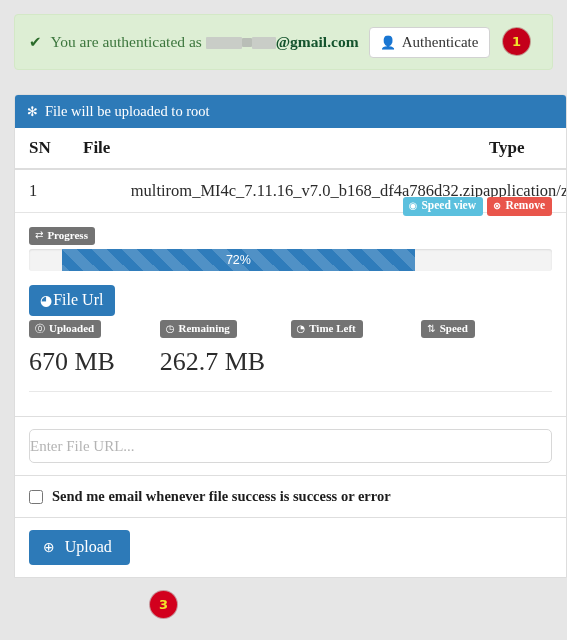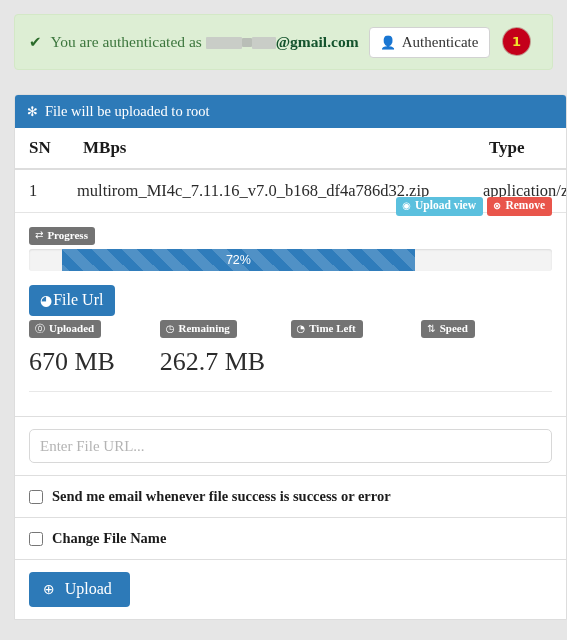--- a/index.html
+++ b/index.html
@@ -144,21 +144,21 @@
   }
   #file-table td {
     font-size: 16.5px;
     color: #2b2b2b;
     padding: 11px 0 11px 0;
     border-bottom: 1px solid #e4e4e4;
     white-space: nowrap;
     overflow: visible;
   }
   .col-sn  { width: 48px; padding-left: 14px !important; }
-  .col-name{ width: 400px; }
+  .col-name{ width: 400px; text-align: right; }
   .col-type{ width: 200px; }
 
   
   #progress-section {
     position: relative;
     padding: 0 14px 8px 14px;
   }
   #row-actions {
     position: absolute;
     right: 14px;
@@ -283,21 +283,21 @@
   .panel-row {
     border-top: 1px solid #dedede;
     padding: 12px 14px;
   }
   #file-url-input {
     width: 100%;
     box-sizing: border-box;
     height: 34px;
     border: 1px solid #d8d8d8;
     border-radius: 5px;
-    padding: 0 10px;
+    padding: 0 0;
     font-family: "Liberation Serif", serif;
     font-size: 15px;
     color: #555;
     outline: none;
     background: #fff;
   }
   #file-url-input::placeholder { color: #b4b4b4; }
 
   .check-row {
     display: flex;
@@ -358,39 +358,39 @@
 
   <div id="panel-heading">
     <span class="asterisk-icon">✻</span>
     <span>File will be uploaded to root</span>
   </div>
 
   <table id="file-table">
     <thead>
       <tr>
         <th class="col-sn">SN</th>
-        <th class="col-name">MBps</th>
+        <th class="col-name">File</th>
         <th class="col-type">Type</th>
       </tr>
     </thead>
     <tbody>
       <tr>
         <td class="col-sn">1</td>
         <td class="col-name">multirom_MI4c_7.11.16_v7.0_b168_df4a786d32.zip</td>
         <td class="col-type">application/z</td>
       </tr>
     </tbody>
   </table>
 
   <div id="progress-section">
 
     <div id="row-actions">
       <button class="mini-btn" id="toggle-view-button">
         <span class="gi">◉</span>
-        <span>Upload view</span>
+        <span>Speed view</span>
       </button>
       <button class="mini-btn" id="remove-button">
         <span class="gi">⊗</span>
         <span>Remove</span>
       </button>
     </div>
 
     <div id="progress-tag-wrap">
       <span class="tag-label">
         <span class="gi">⇄</span>
@@ -444,24 +444,20 @@
 
   <div class="panel-row">
     <input id="file-url-input" type="text" placeholder="Enter File URL..." style="">
   </div>
 
   <div class="panel-row check-row">
     <input type="checkbox" id="email-checkbox" style="">
     <label for="email-checkbox">Send me email whenever file success is success or error</label>
   </div>
 
-  <div class="panel-row check-row">
-    <input type="checkbox" id="rename-checkbox" style="">
-    <label for="rename-checkbox">Change File Name</label>
-  </div>
 
   <div class="panel-row">
     <button id="upload-button">
       <span class="gi">⊕</span>
       <span>Upload</span>
     </button>
   </div>
 
 </div>
 

